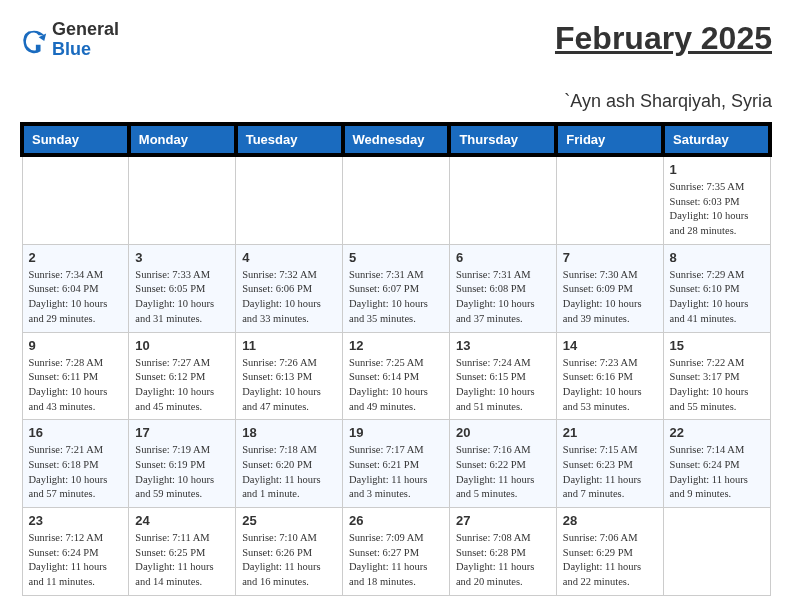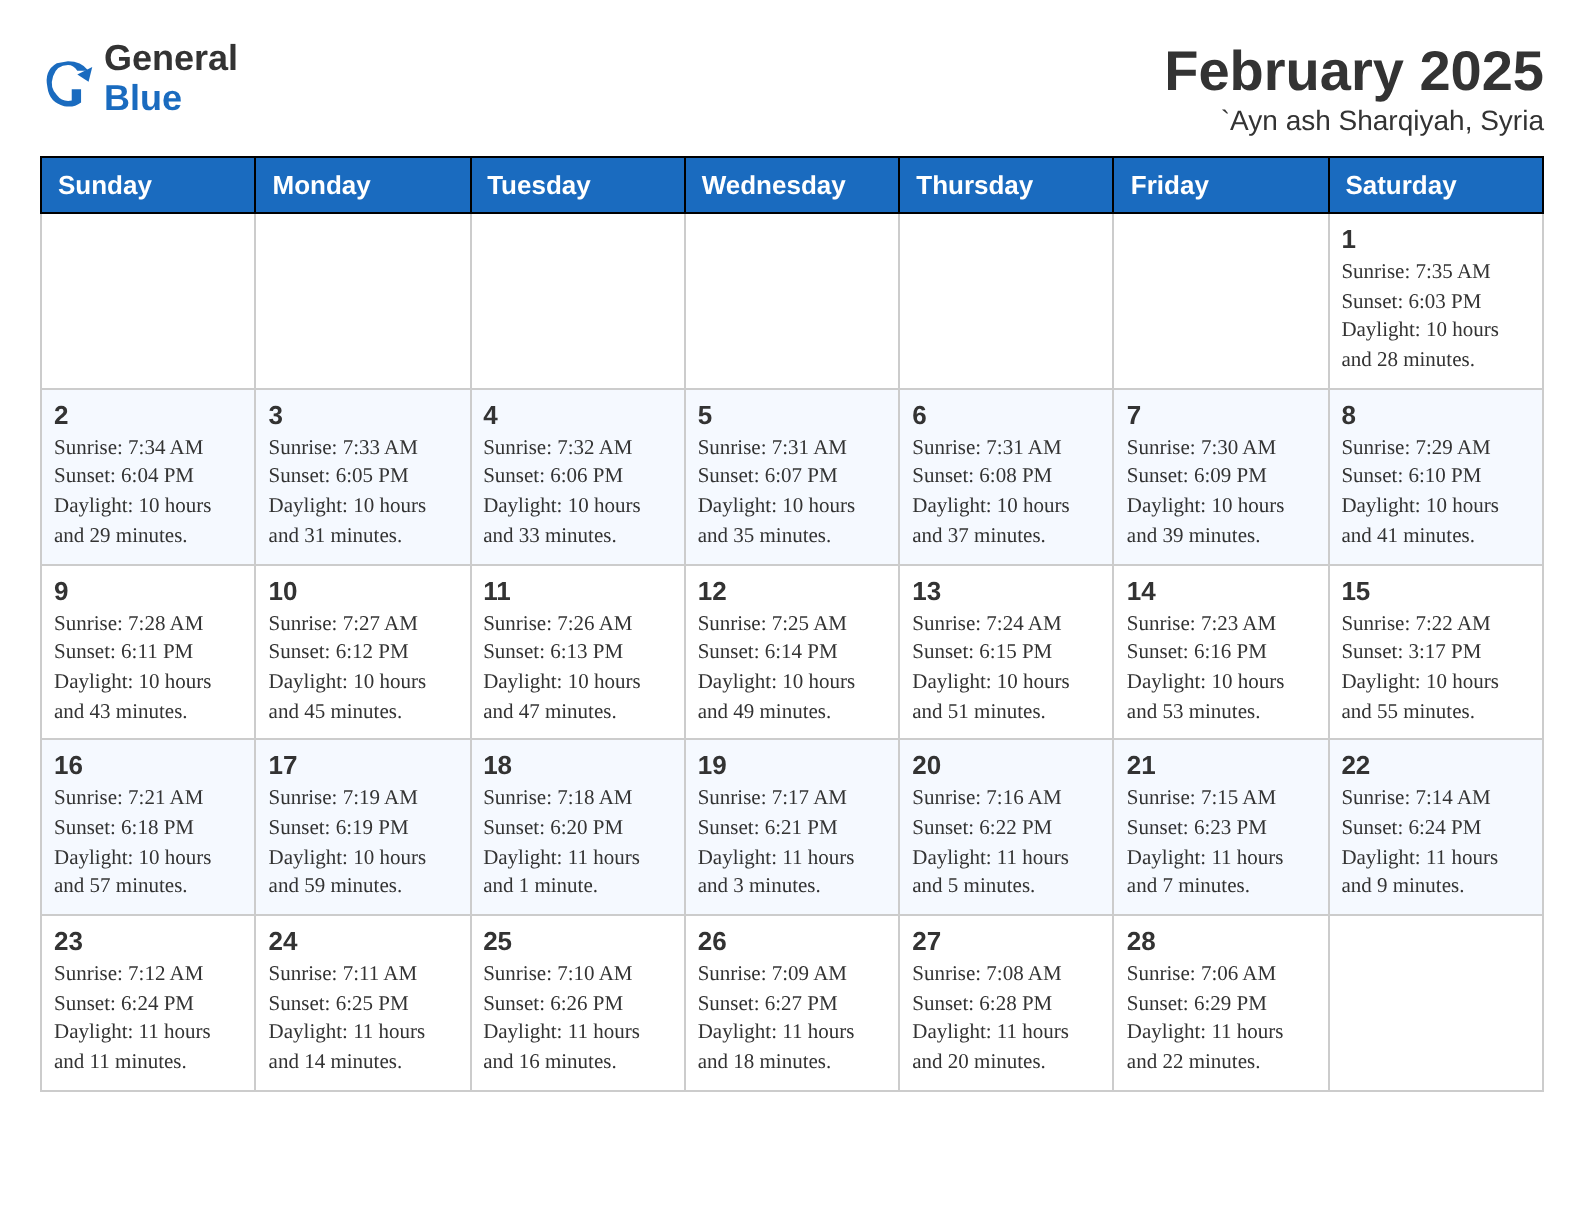--- a/index.html
+++ b/index.html
@@ -31,41 +31,43 @@
     .logo-general { color: #333; }
     .logo-blue { color: #1a6bbf; }
     .logo-icon {
       width: 28px;
       height: 28px;
     }
     .title-block {
       text-align: right;
     }
     .month-title {
-      font-size: 28px;
+      font-size: 32px;
       font-weight: bold;
       color: #333;
+      text-decoration: underline;
     }
     .location-title {
-      font-size: 14px;
-      color: #333;
+      font-size: 18px;
+      color: #333;
+      margin-top: 34px;
     }
     .calendar {
       width: 100%;
       border-collapse: collapse;
       border: 1px solid #ccc;
     }
     .calendar th {
       background: #1a6bbf;
       color: #fff;
       text-align: left;
       padding: 6px 8px;
       font-size: 13px;
       font-weight: bold;
-      border: 1px solid #000000;
+      border: 4px solid #000000;
     }
     .calendar td {
       vertical-align: top;
       padding: 5px 6px;
       border: 1px solid #ccc;
       width: 107px;
       min-height: 90px;
       font-size: 11px;
       color: #333;
     }

